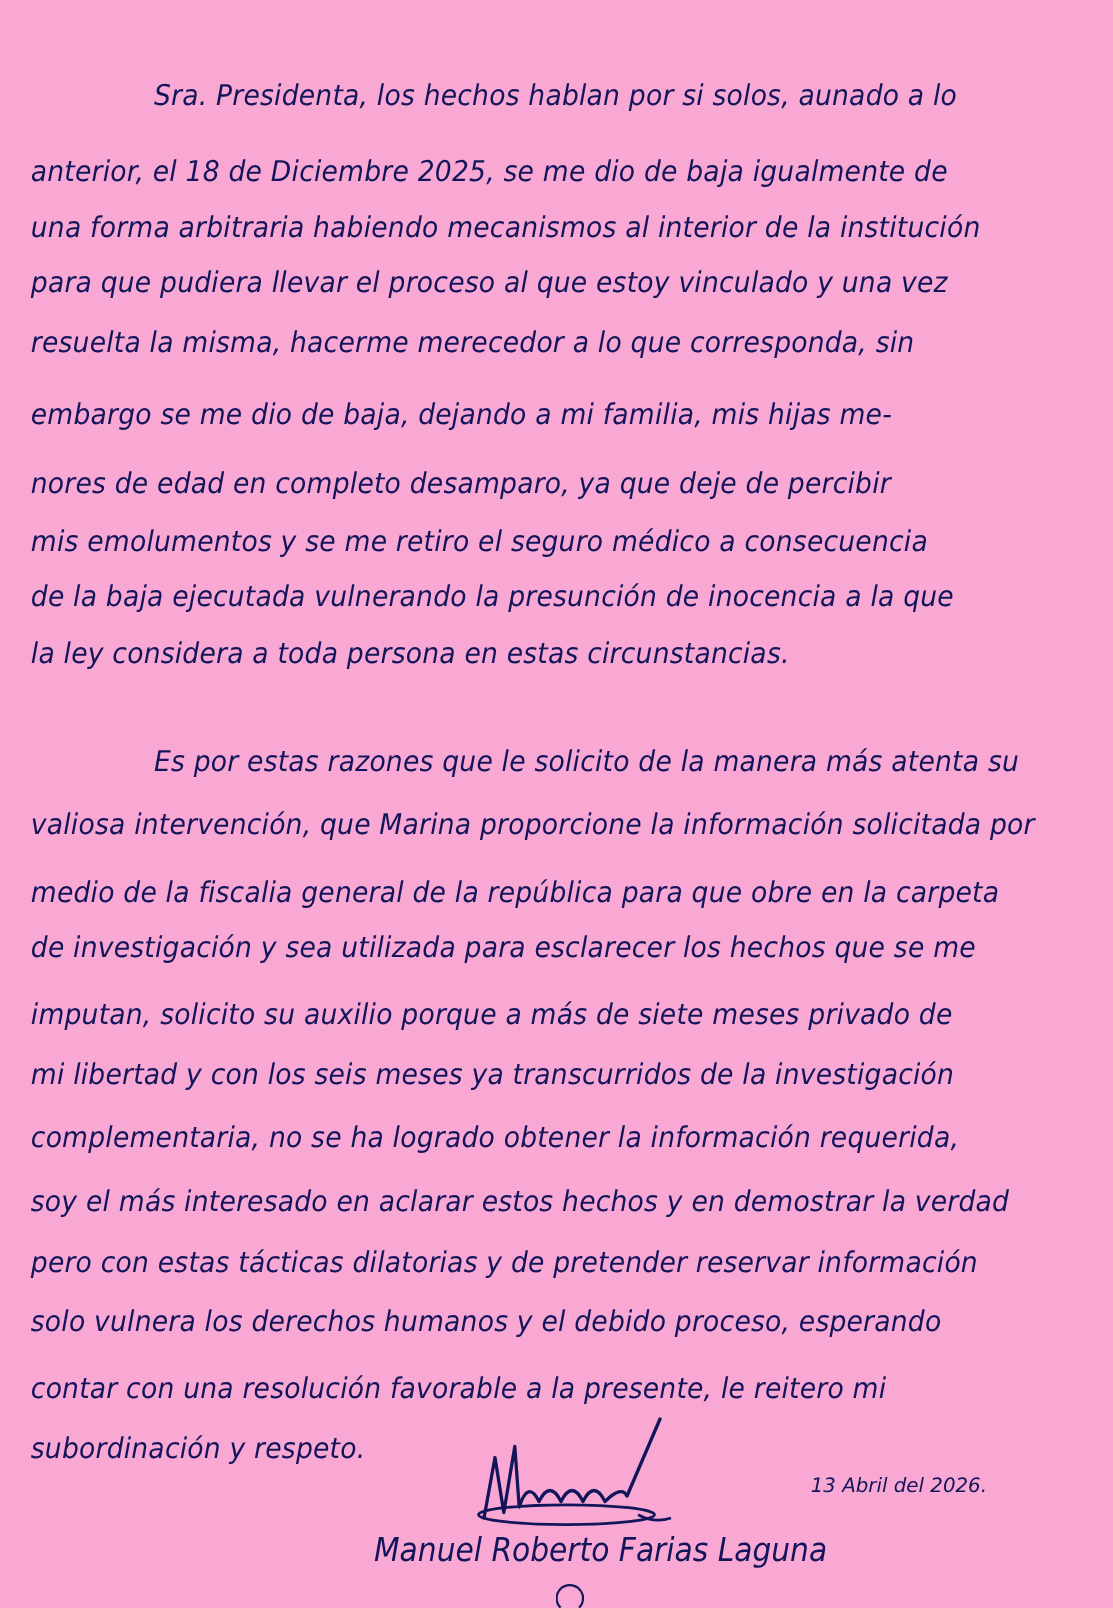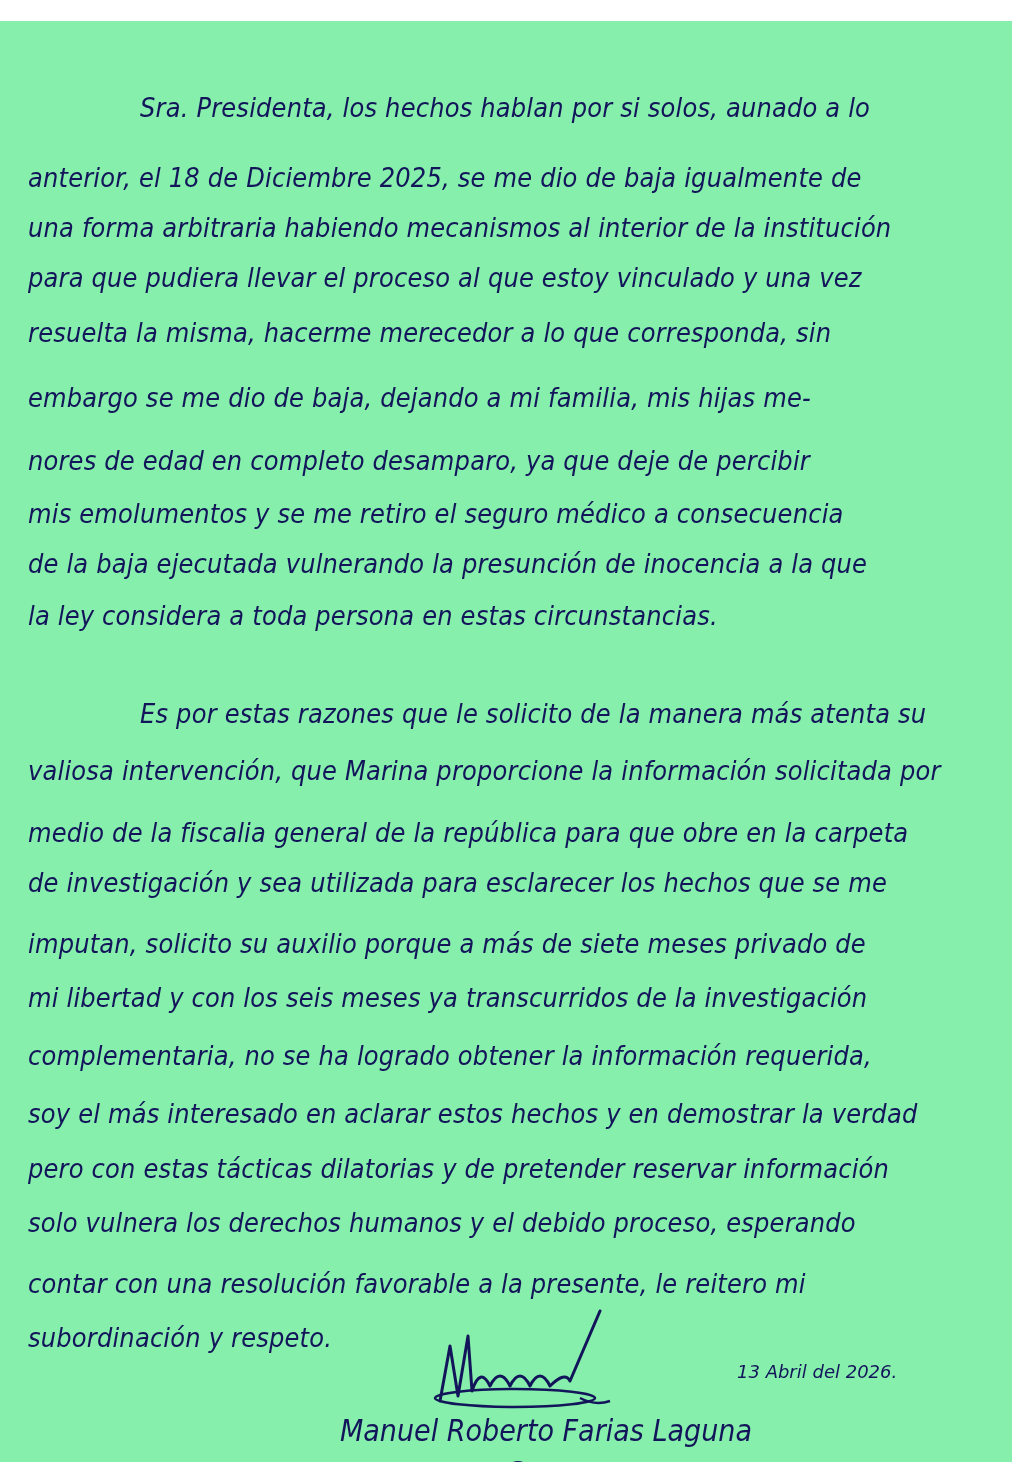--- a/index.html
+++ b/index.html
@@ -11,22 +11,21 @@
       width: 1012px;
       height: 1462px;
       position: relative;
       overflow: hidden;
       font-family: "DejaVu Sans", sans-serif;
       color: #10124f;
     }
     .page {
       position: absolute;
       inset: 0;
-      background: #86efac;
-      margin-top: 21px;
+      background: #f9a8d4;
     }
     .line {
       position: absolute;
       left: 28px;
       font-family: "DejaVu Sans", sans-serif;
       font-size: 26px;
       letter-spacing: 0.2px;
       white-space: nowrap;
       color: #13155a;
       transform: scaleX(0.93);

